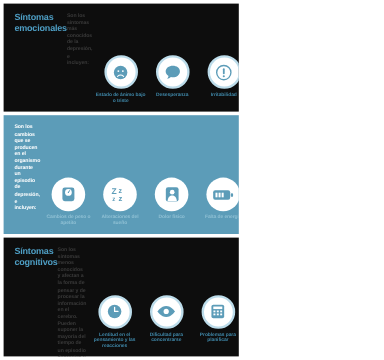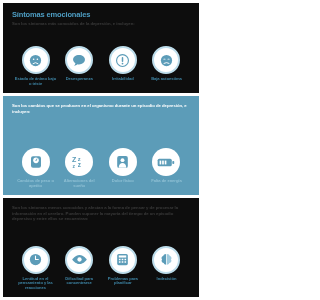--- a/index.html
+++ b/index.html
@@ -15,21 +15,21 @@
     padding: 3px 3px 3px 3px;
     display: flex;
     flex-direction: column;
     gap: 3px;
   }
   .panel {
     position: relative;
     overflow: hidden;
     padding: 7px 9px 4px 9px;
     display: flex;
-    flex-direction: column;
+    flex-direction: row;
   }
   .panel-dark { background: #0d0d0d; flex: 0 0 90px; }
   .panel-blue { background: #5c9cb8; flex: 0 0 99px; }
   .panel-dark2 { background: #0d0d0d; flex: 1 1 auto; }
 
   .panel-heading {
     font-size: 7.5px;
     font-weight: bold;
     letter-spacing: -0.15px;
     line-height: 9px;
@@ -192,20 +192,21 @@
             <rect x="12" y="6" width="2.6" height="6" fill="#ffffff"></rect>
           </svg>
         </div>
         <div class="icon-label">Falta de energía</div>
       </div>
 
     </div>
   </section>
 
   <section class="panel panel-dark2">
+    <h2 class="panel-heading">Síntomas cognitivos</h2>
     <p class="panel-body">Son los síntomas menos conocidos y afectan a la forma de pensar y de procesar la información en el cerebro. Pueden suponer la mayoría del tiempo de un episodio depresivo y entre ellos se encuentran:</p>
     <div class="icon-row">
 
       <div class="icon-cell">
         <div class="icon-circle">
           <svg width="15" height="15" viewBox="0 0 24 24">
             <circle cx="12" cy="12" r="9" fill="#5c9cb8"></circle>
             <path d="M12 6.5 V12 H16.5" stroke="#ffffff" stroke-width="1.7" fill="none" stroke-linecap="round" stroke-linejoin="round"></path>
           </svg>
         </div>

